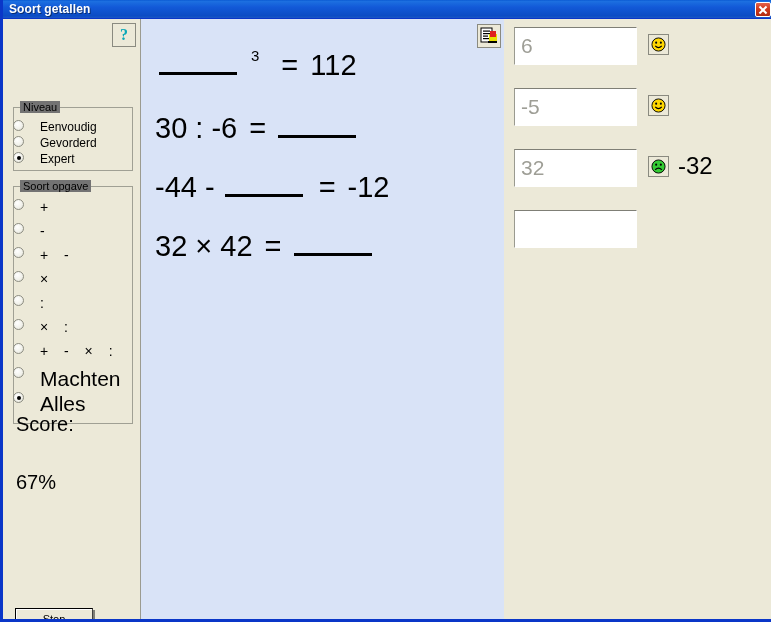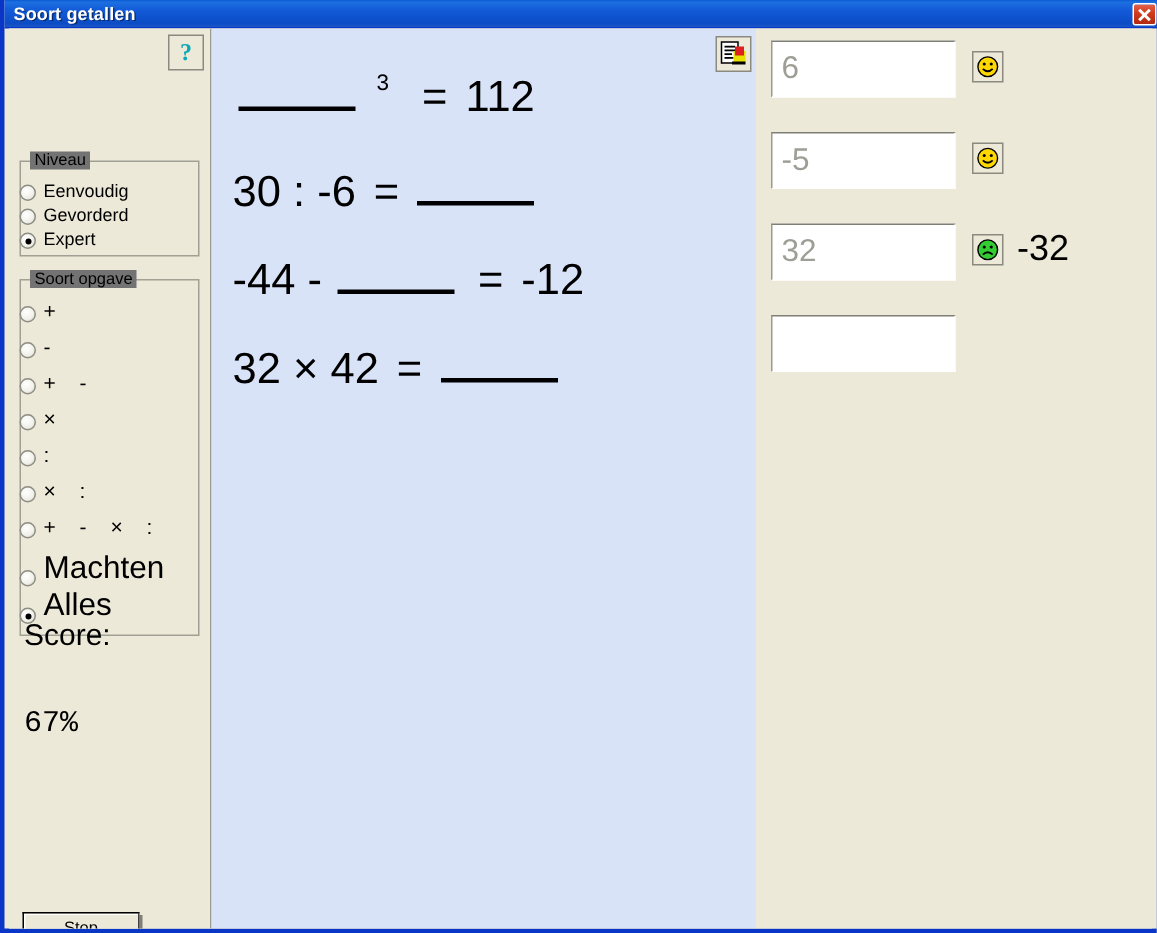--- a/index.html
+++ b/index.html
@@ -124,23 +124,24 @@
   #group-soort {
     left: 7px; top: 167px;
     width: 120px; height: 238px;
   }
 
   
   .radio-row {
     position: absolute;
     left: 7px;
     display: flex;
-    align-items: flex-end;
+    align-items: flex-start;
     cursor: pointer;
     white-space: nowrap;
+    gap: 11px;
   }
   .radio-dot {
     width: 11px; height: 11px;
     border-radius: 50%;
     background: radial-gradient(circle at 38% 34%, #ffffff 0%, #f2f2ec 55%, #d8d8cc 100%);
     border: 1px solid #8d8d82;
     box-sizing: border-box;
     position: relative;
     flex: none;
     margin-right: 5px;
@@ -170,21 +171,20 @@
     position: absolute;
     left: 10px; top: 394px;
     font-size: 20px;
     color: #000000;
   }
   #score-value {
     position: absolute;
     left: 10px; top: 452px;
     font-size: 20px;
     color: #000000;
-    font-family: Liberation Mono, monospace;
   }
 
   
   #stop-button {
     position: absolute;
     left: 9px; top: 589px;
     width: 78px; height: 22px;
     background: #ece9d8;
     border: 1px solid #000000;
     border-right-color: #404040;

